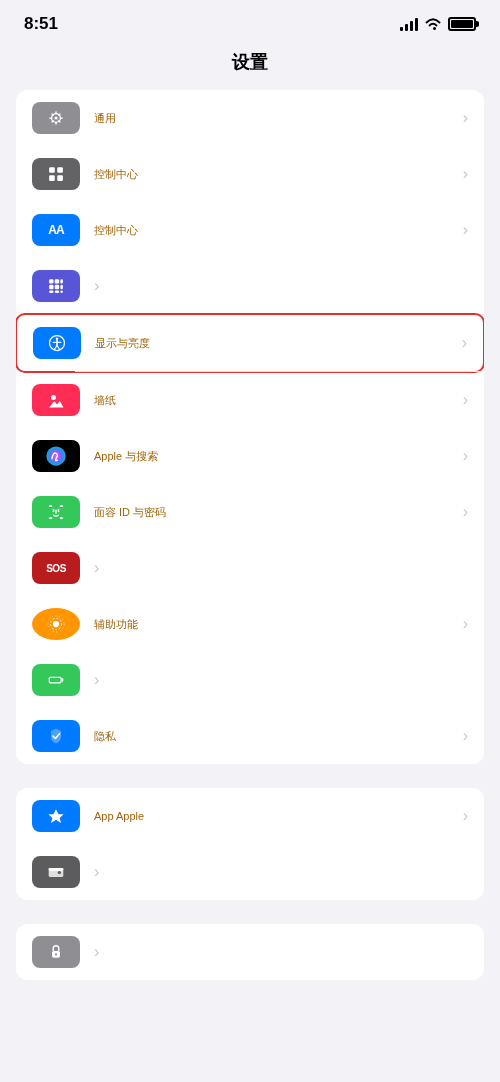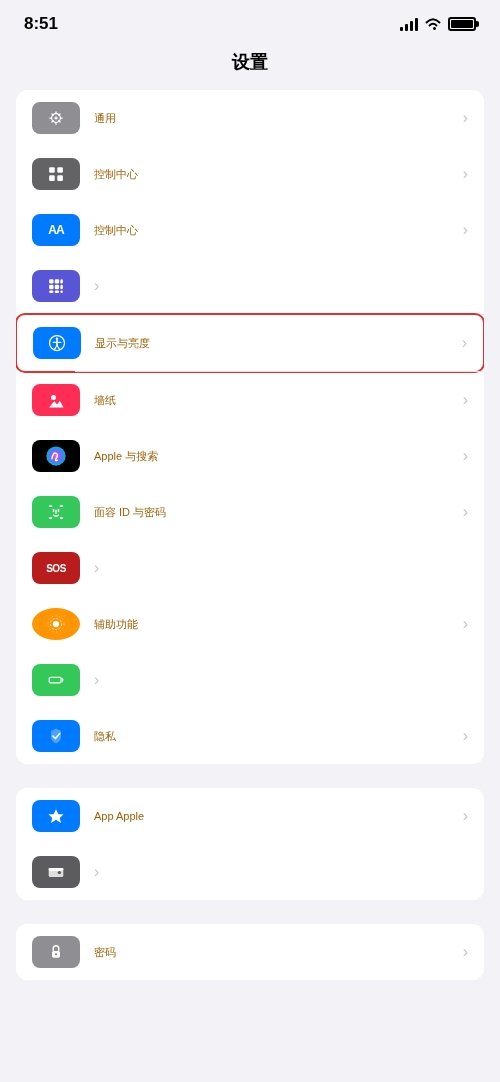--- a/index.html
+++ b/index.html
@@ -350,17 +350,16 @@
     </div>
     <div class="settings-group">
       <div class="settings-row">
         <div class="row-icon" style="background: rgb(142, 142, 147);">
           <svg viewBox="0 0 32 32" width="18" height="22">
             <rect x="9" y="14" width="14" height="12" rx="3" fill="white"></rect>
             <path d="M11 14 L11 10 Q11 5 16 5 Q21 5 21 10 L21 14" fill="none" stroke="white" stroke-width="2.5"></path>
             <circle cx="16" cy="20" r="2" fill="#8e8e93"></circle>
           </svg>
         </div>
-        <span class="row-label">密码</span>
         <span class="row-chevron">›</span>
       </div>
     </div>
   </div>
 
 </body></html>

